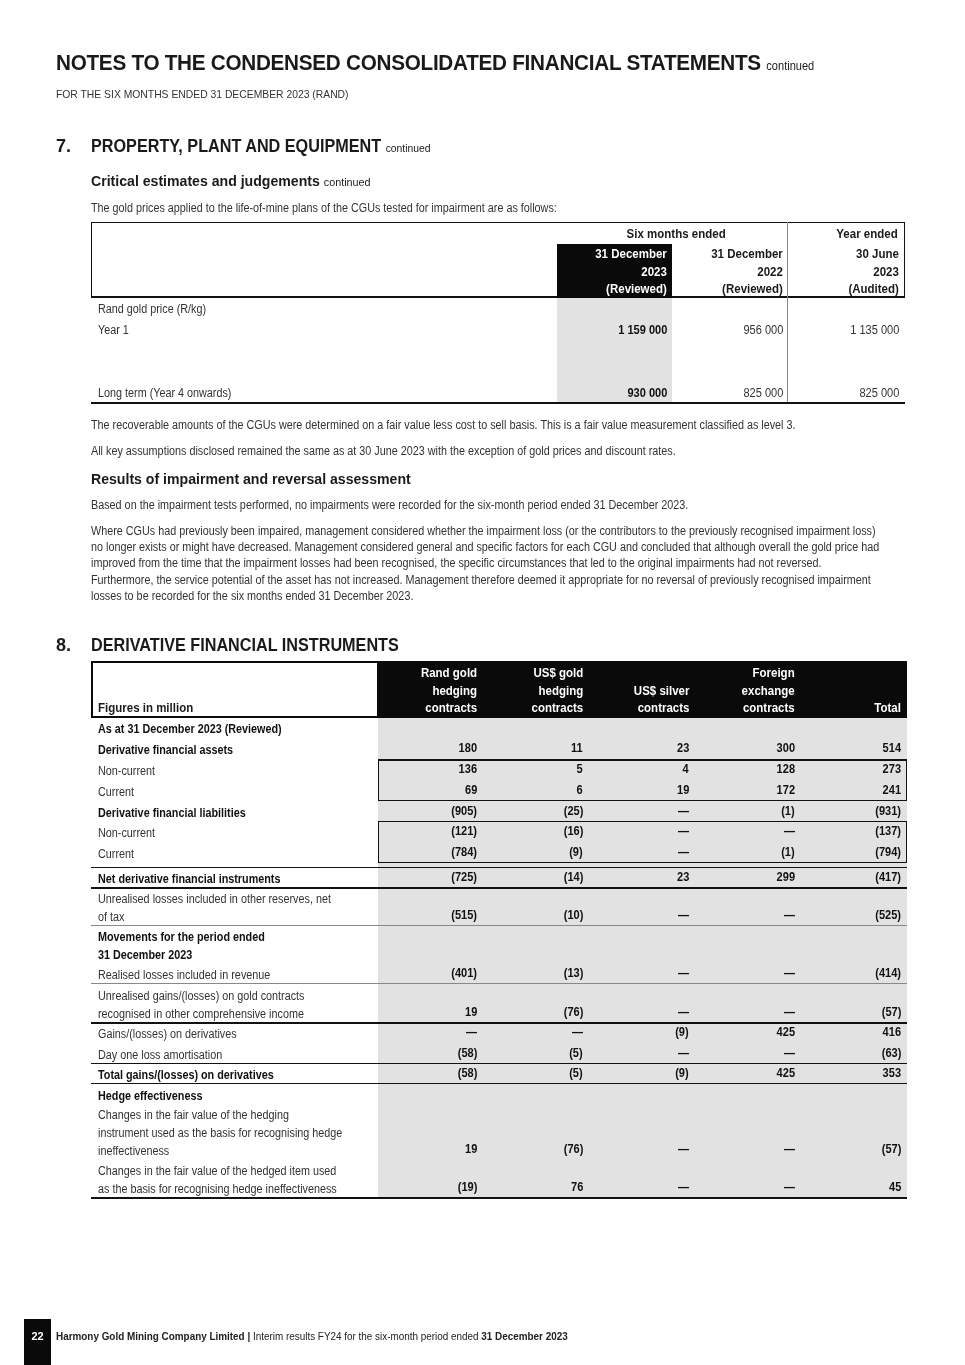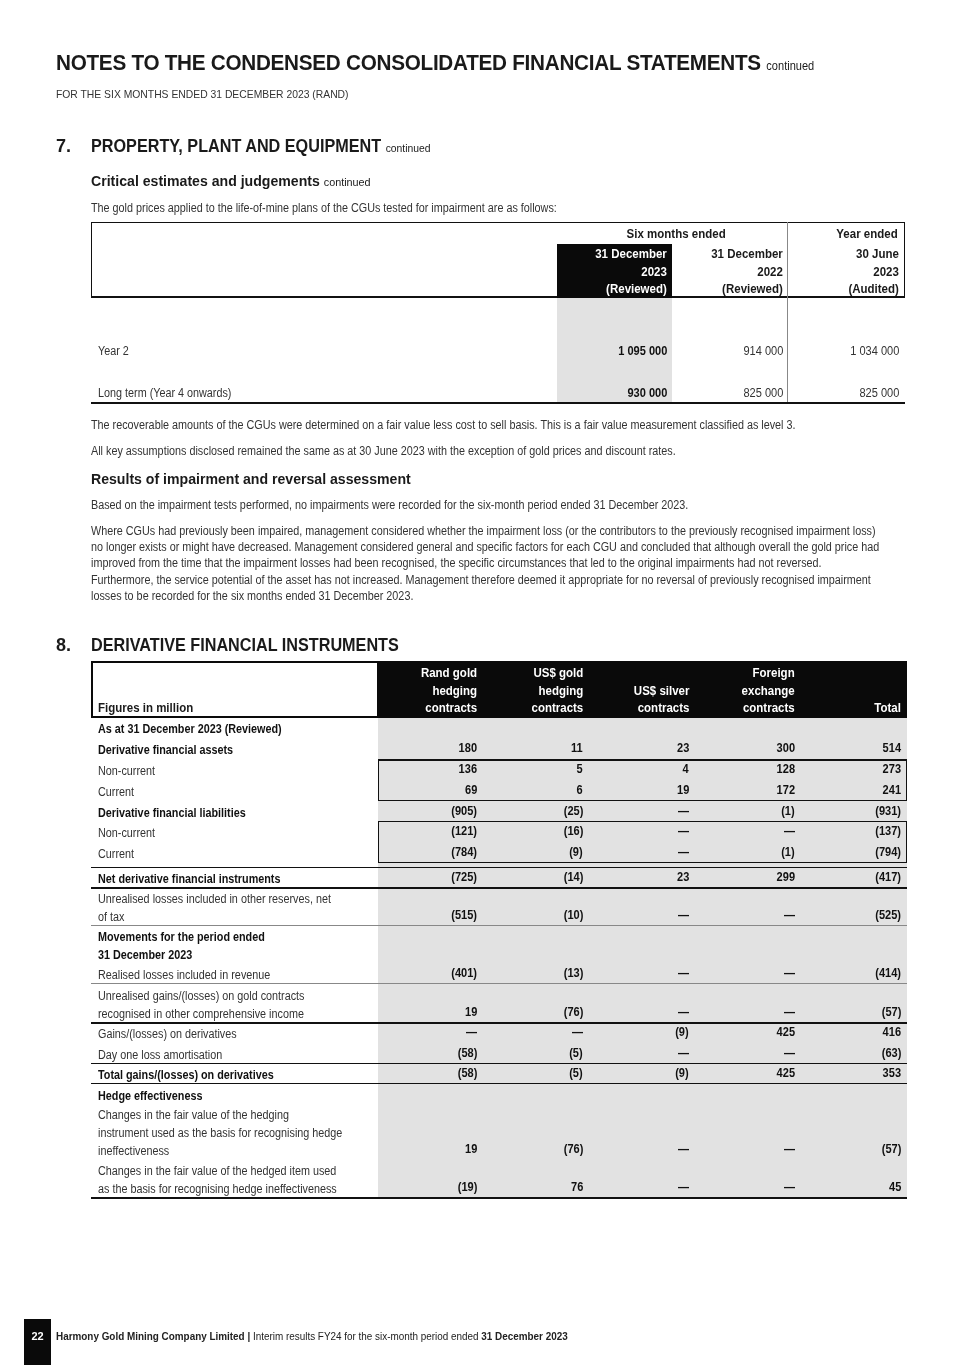--- a/index.html
+++ b/index.html
@@ -65,25 +65,28 @@
     <div class="hdr" style="right:178px;top:3px;">Six months ended</div>
     <div class="hdr" style="right:6px;top:3px;">Year ended</div>
   </div>
   <div class="greycol"></div>
   <div class="blackcol"></div>
   <div class="vline"></div>
   <div class="hdr" style="right:238px;top:24px;color:#fff;"><span>31 December</span><br><span>2023</span><br><span>(Reviewed)</span></div>
   <div class="hdr" style="right:122px;top:24px;"><span>31 December</span><br><span>2022</span><br><span>(Reviewed)</span></div>
   <div class="hdr" style="right:6px;top:24px;"><span>30 June</span><br><span>2023</span><br><span>(Audited)</span></div>
 
-  <div class="t1row" style="top:119px;">
-    <span class="lbl">Year 2</span>
-    <span class="v b" style="right:238px;">1 095 000</span>
-    <span class="v" style="right:122px;">914 000</span>
-    <span class="v" style="right:6px;">1 034 000</span>
+  <div class="t1row" style="top:77px;">
+    <span class="lbl">Rand gold price (R/kg)</span>
+  </div>
+  <div class="t1row" style="top:98px;">
+    <span class="lbl">Year 1</span>
+    <span class="v b" style="right:238px;">1 159 000</span>
+    <span class="v" style="right:122px;">956 000</span>
+    <span class="v" style="right:6px;">1 135 000</span>
   </div>
   <div class="t1row" style="top:161px;text-decoration:underline;">
     <span class="lbl">Long term (Year 4 onwards)</span>
     <span class="v b" style="right:238px;">930 000</span>
     <span class="v" style="right:122px;">825 000</span>
     <span class="v" style="right:6px;">825 000</span>
   </div>
   <div class="bottom"></div>
 </div>
 

